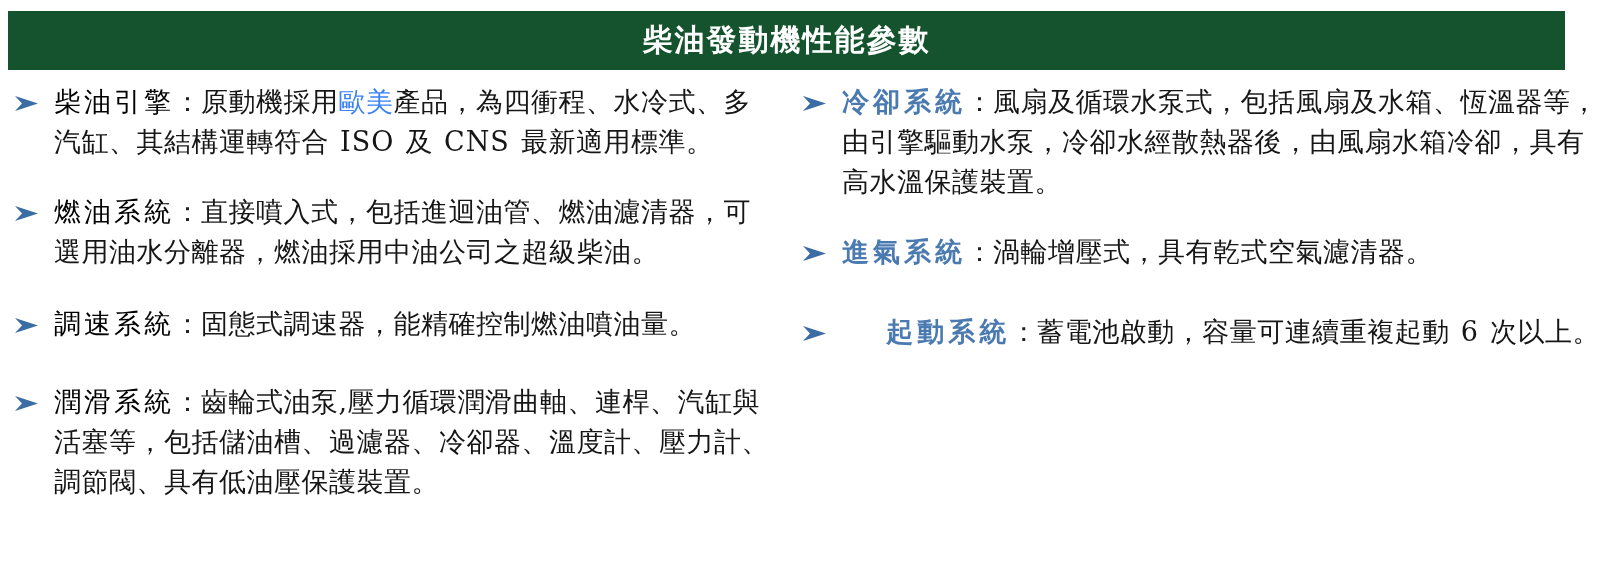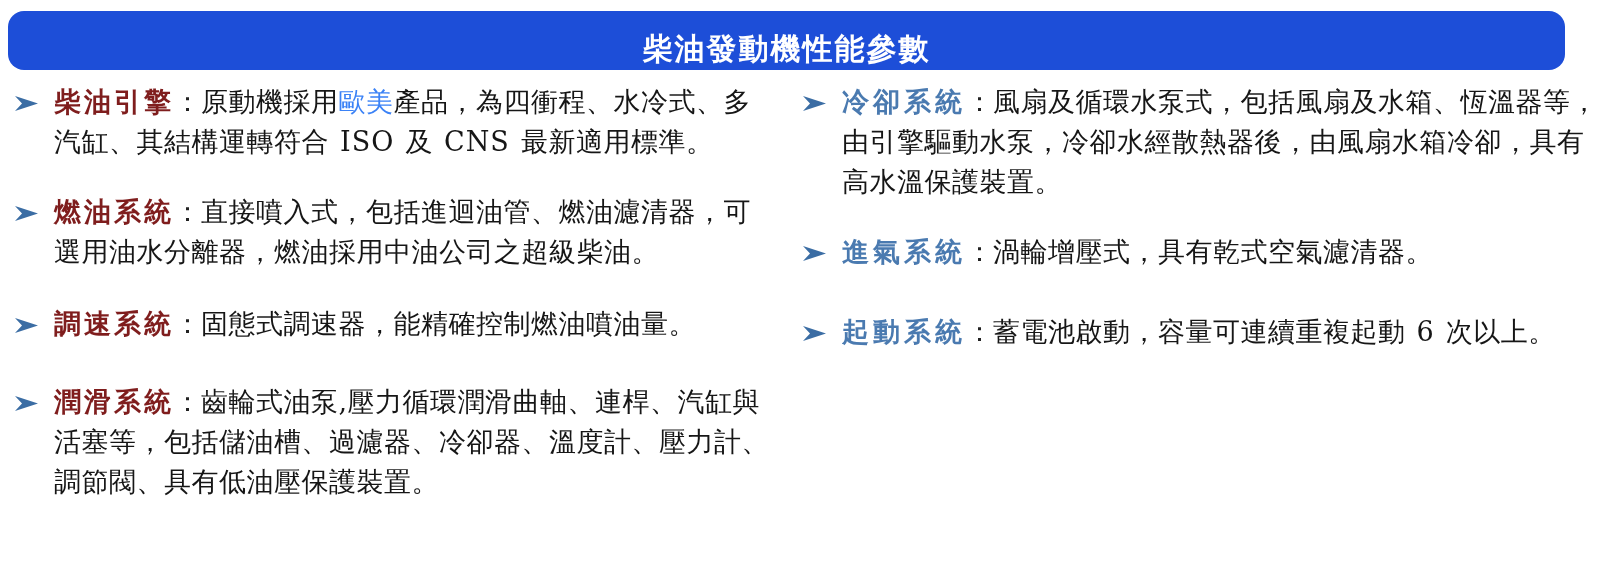--- a/index.html
+++ b/index.html
@@ -15,25 +15,24 @@
     position: relative;
   }
 
   
   #title-banner {
     position: absolute;
     left: 8px;
     top: 11px;
     width: 1557px;
     height: 59px;
-    background: #1d4ed8;
+    background: #14532d;
     display: flex;
-    align-items: flex-end;
+    align-items: center;
     justify-content: center;
-    border-radius: 16px;
   }
   #title-banner .title-text {
     color: #ffffff;
     font-weight: bold;
     font-size: 30px;
     letter-spacing: 2px;
     font-family: "DejaVu Serif", "Liberation Serif", serif;
     white-space: nowrap;
   }
 
@@ -77,22 +76,22 @@
   }
   .bullet-marker svg { display: block; margin-top: 13px; }
   .bullet-body {
     flex: 1 1 auto;
     font-size: 27px;
     line-height: 40px;
     color: #161616;
     letter-spacing: 0.5px;
   }
   .sys-title {
-    color: #7f1d1d;
-    font-weight: bold;
+    color: #000000;
+    font-weight: normal;
     letter-spacing: 3px;
   }
   #column-right .sys-title {
     font-weight: bold;
     color: #4a7ab0;
     letter-spacing: 4px;
   }
   .colon {
     color: #222;
     letter-spacing: 0;
@@ -108,21 +107,21 @@
 
   
   #bullet-engine      { margin-bottom: 30px; }
   #bullet-fuel        { margin-bottom: 32px; }
   #bullet-governor    { margin-bottom: 38px; }
   #bullet-lubrication { margin-bottom: 0; }
 
   #bullet-cooling  { margin-bottom: 30px; }
   #bullet-intake   { margin-bottom: 40px; justify-content: space-between; }
   #bullet-exhaust  { margin-bottom: 42px; }
-  #bullet-starting { margin-bottom: 0; }
+  #bullet-starting { margin-bottom: 0; text-align: right; }
 
   #column-right #bullet-starting .bullet-body {
     white-space: nowrap;
     overflow: hidden;
   }
 </style>
 </head>
 <body>
 
 <div id="title-banner">

